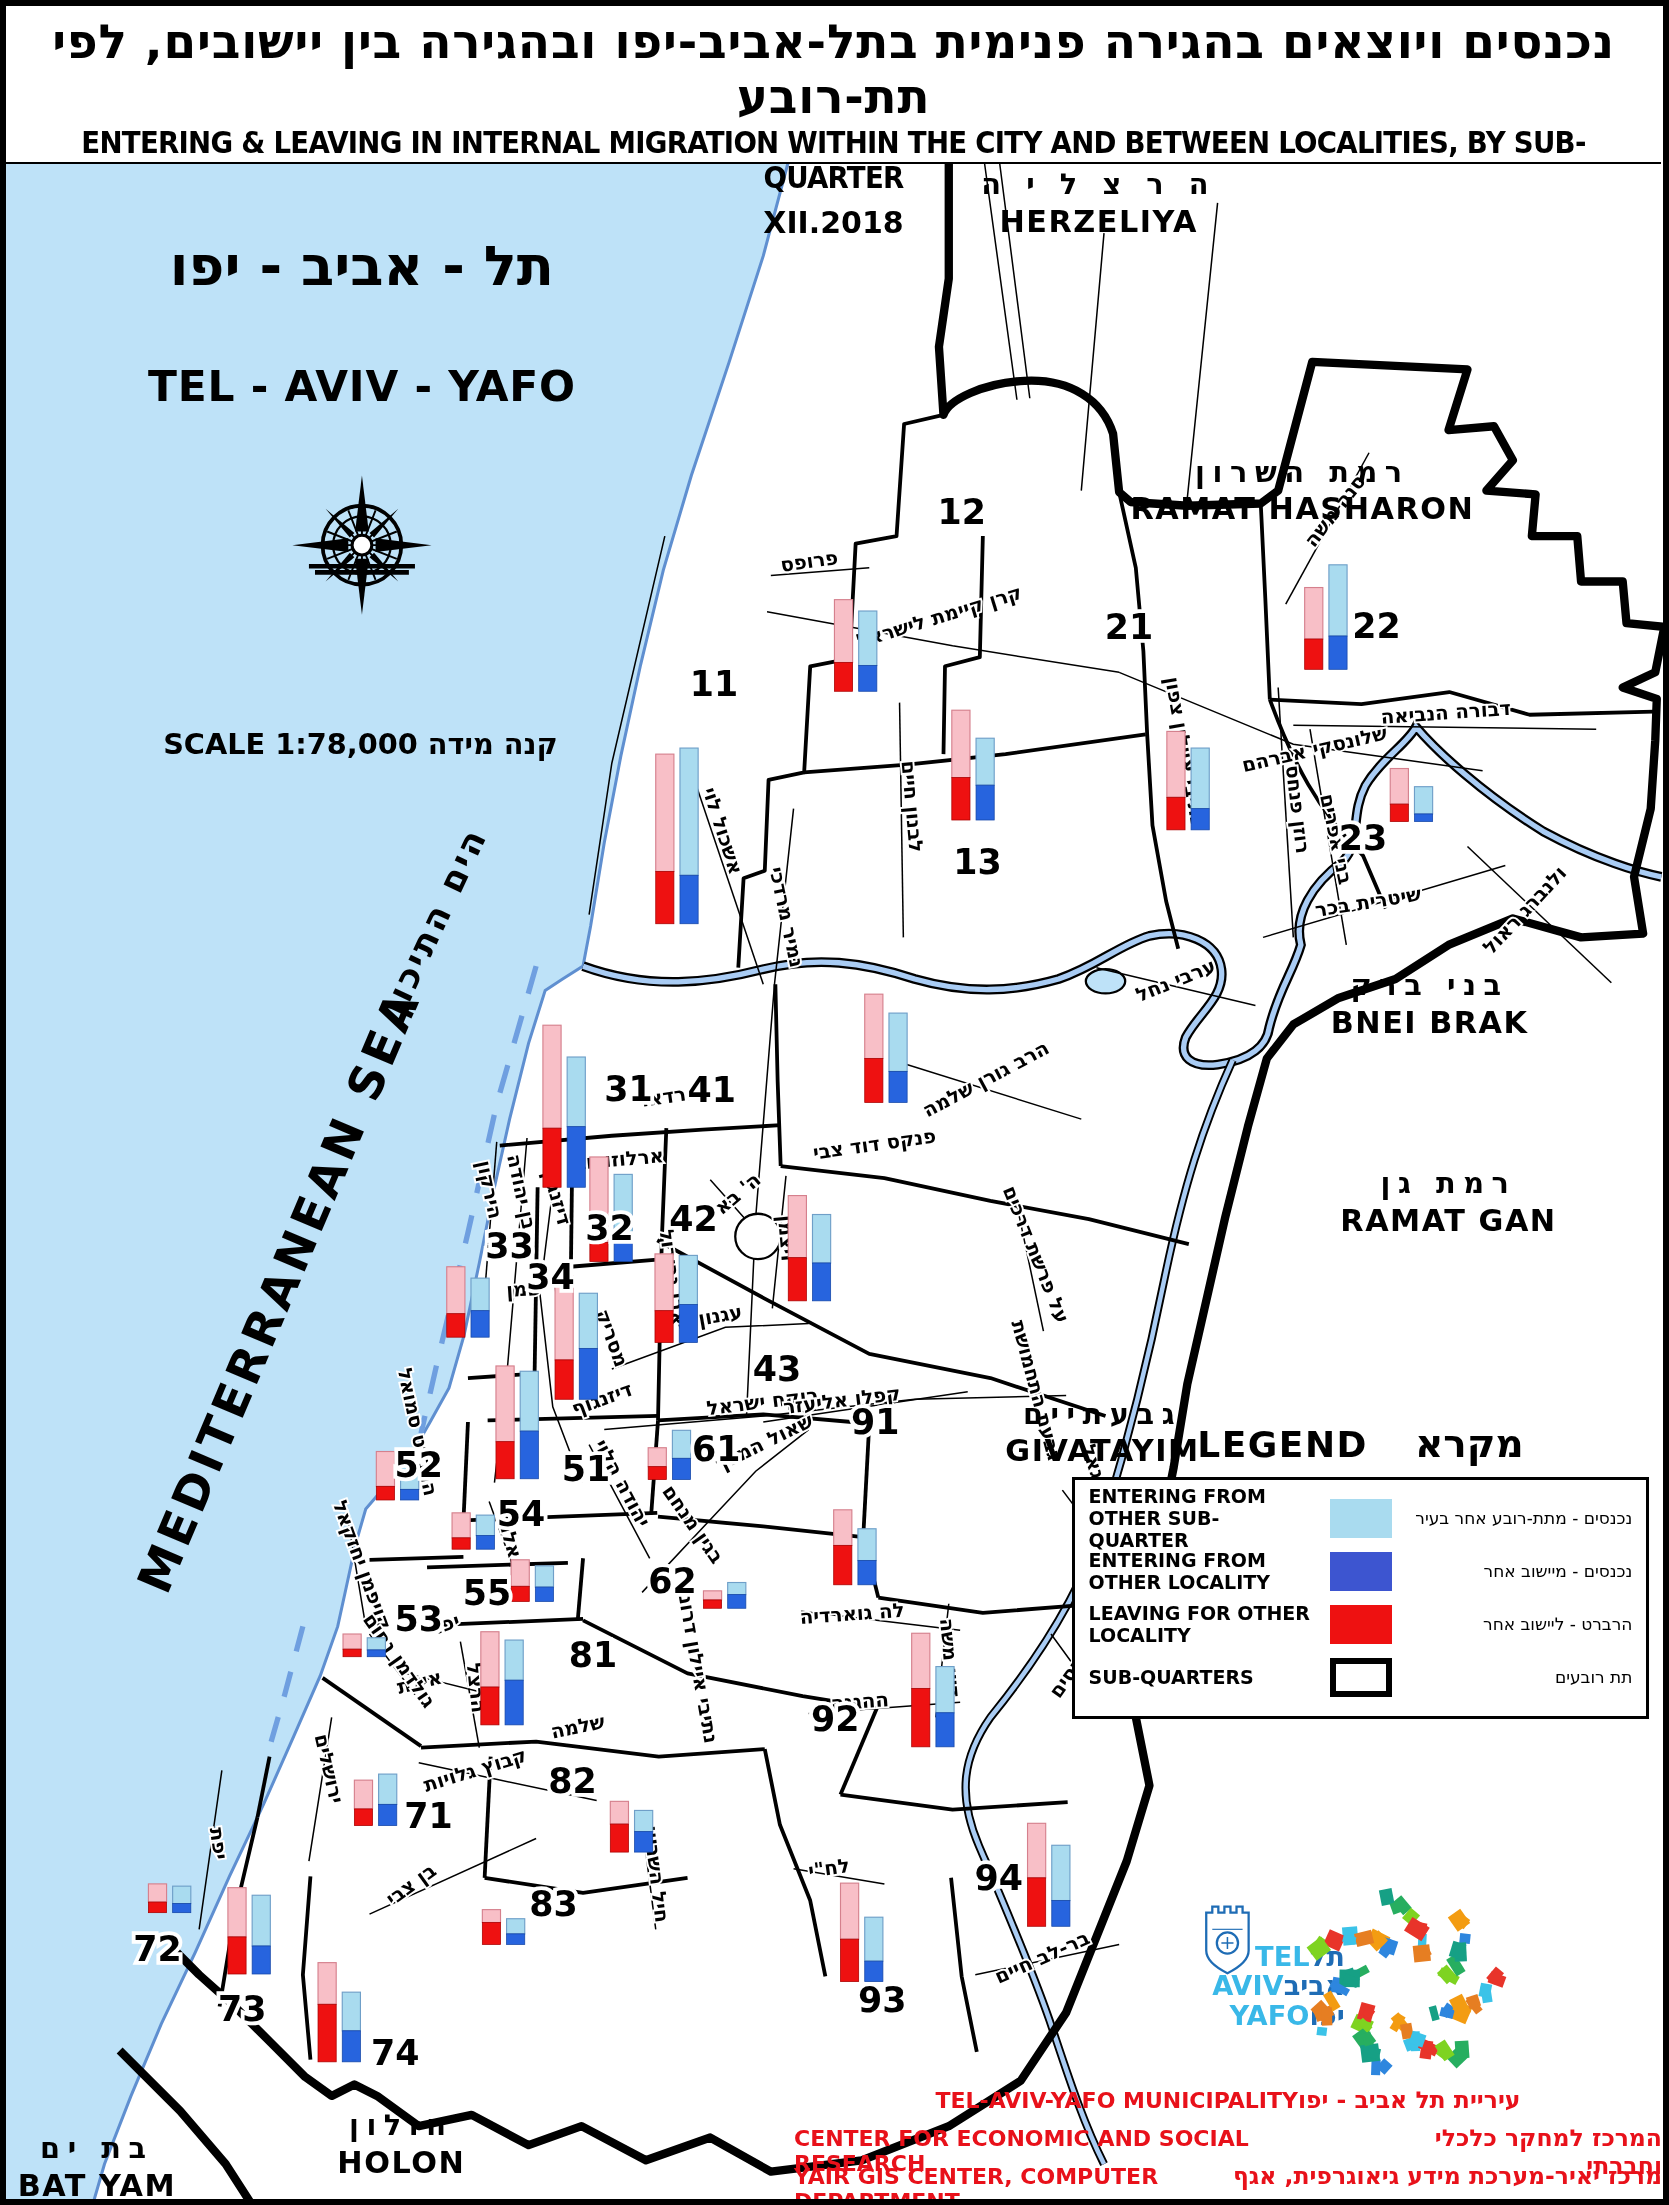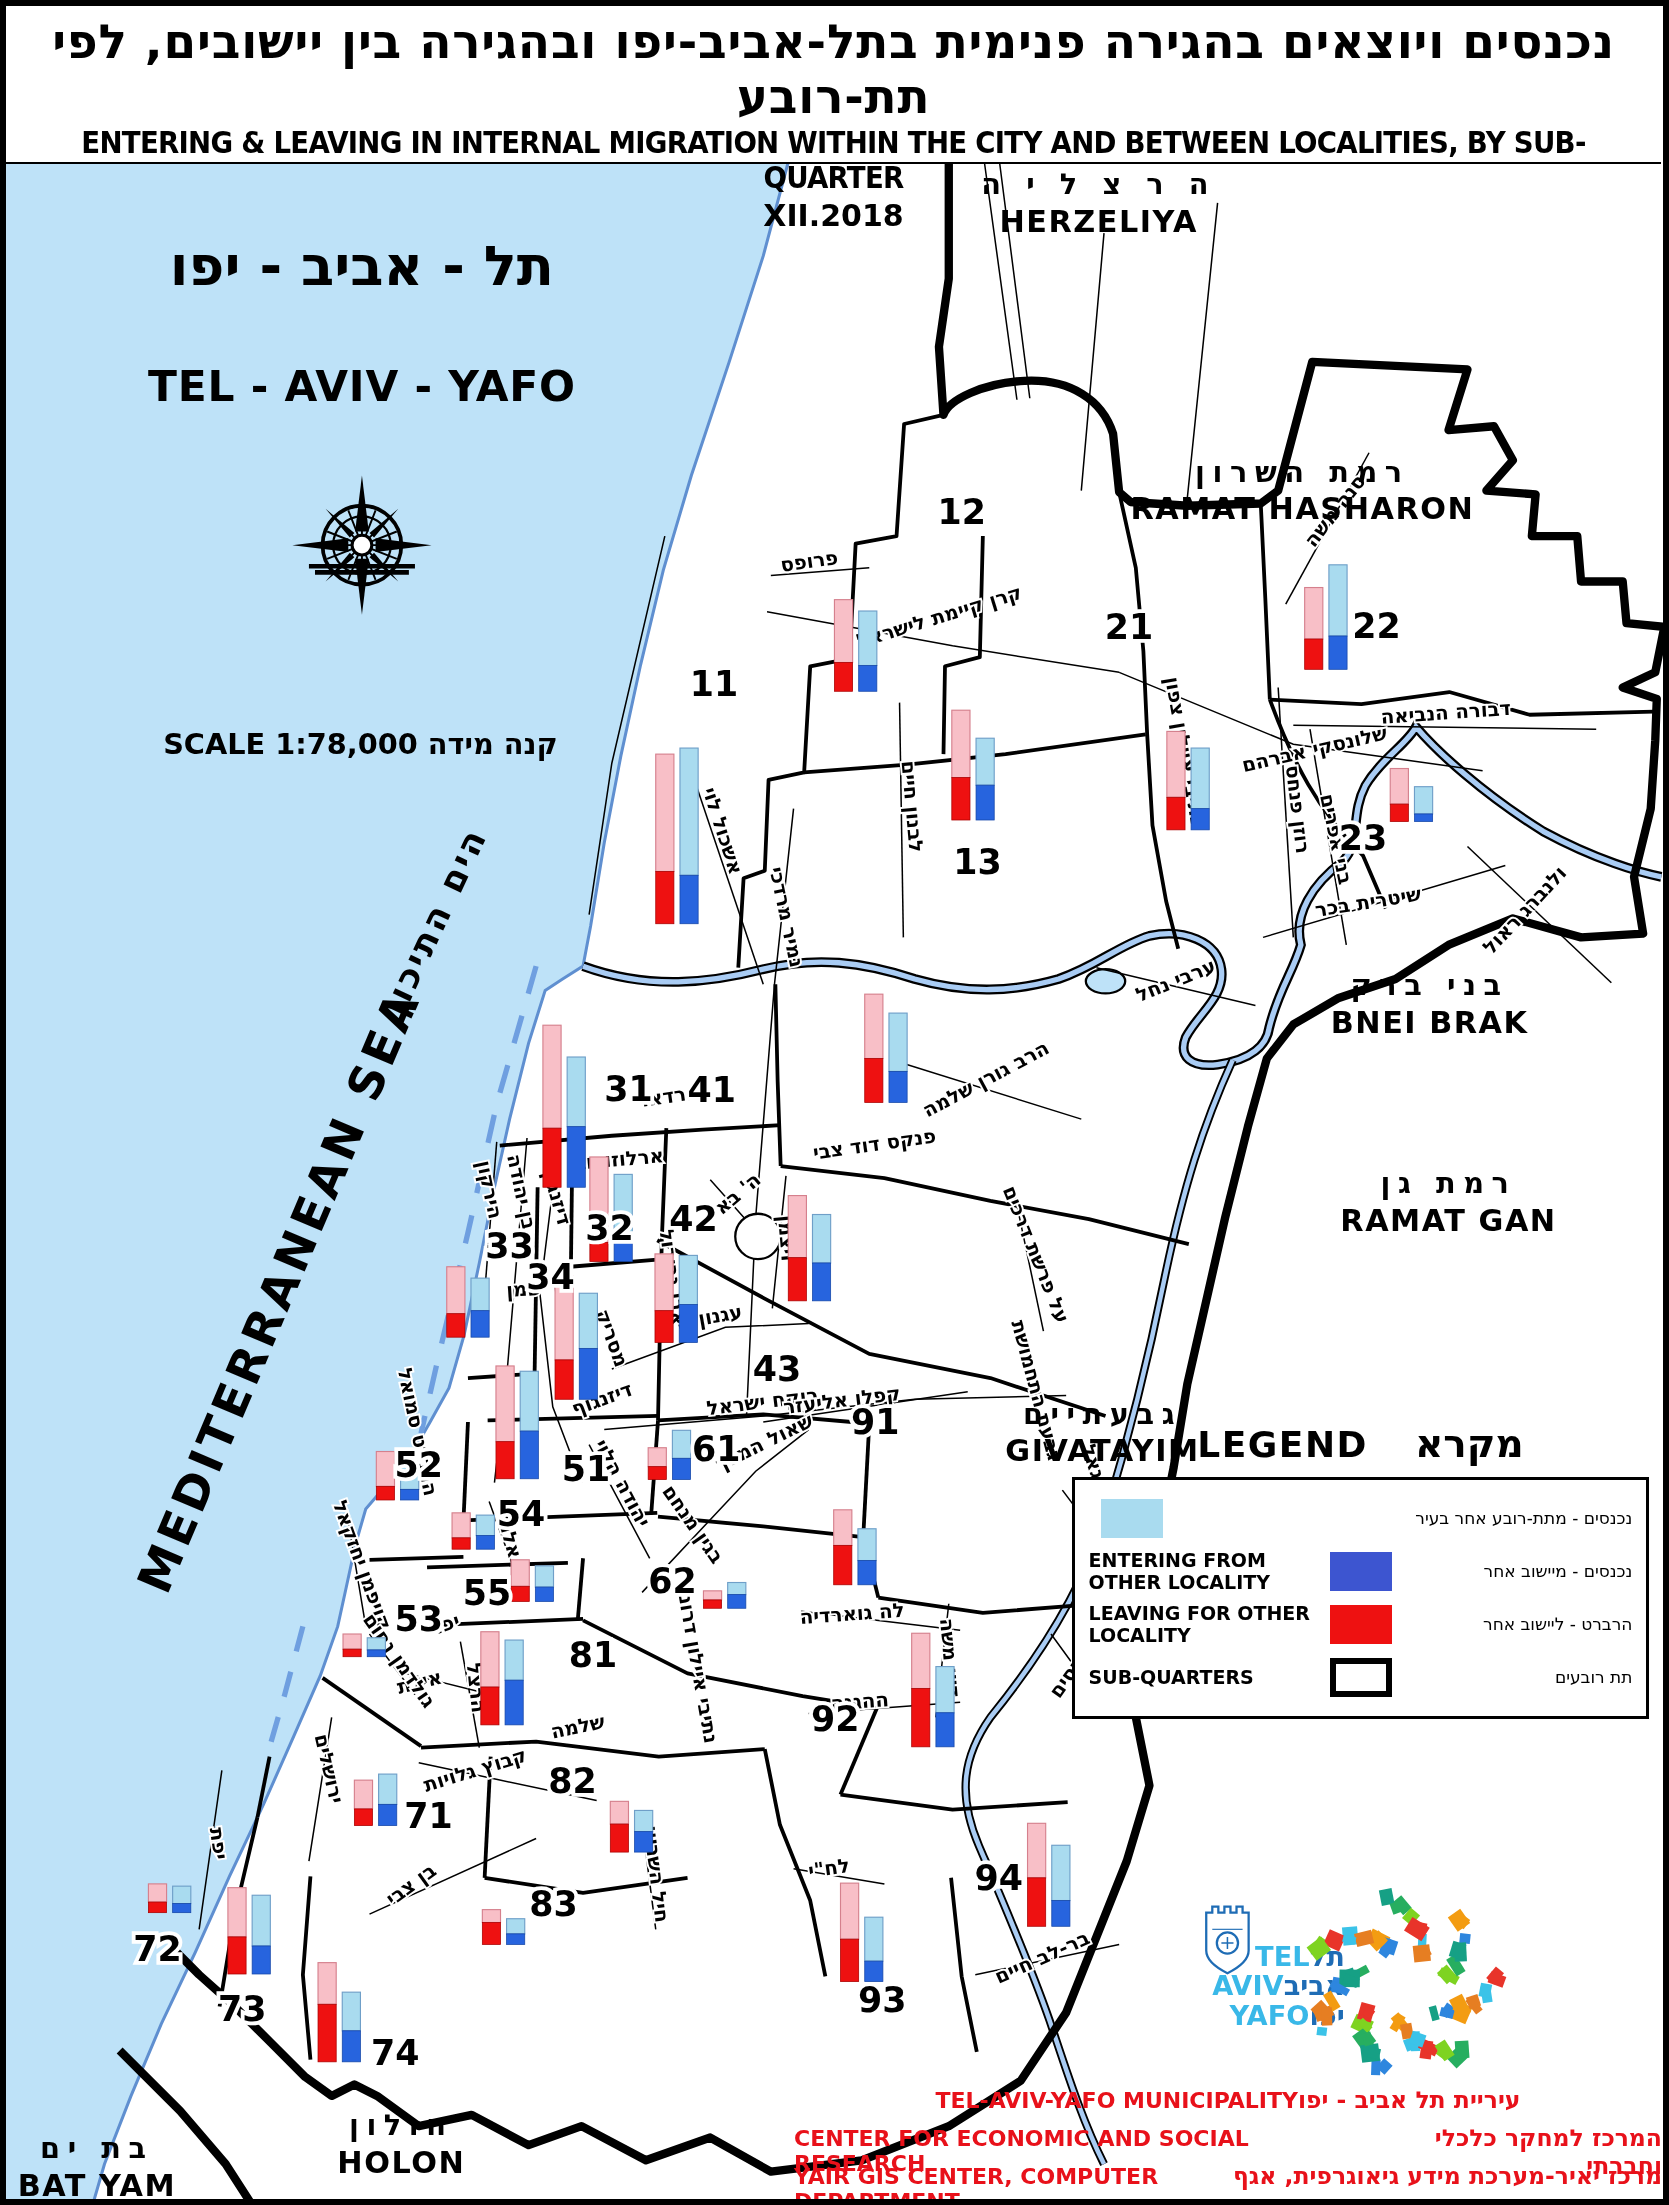--- a/index.html
+++ b/index.html
@@ -5,21 +5,21 @@
   html,body{margin:0;padding:0;background:#fff;}
   #page{position:relative;width:1669px;height:2205px;box-sizing:border-box;
         border:6.8px solid #000;background:#fff;overflow:hidden;
         font-family:"DejaVu Sans",sans-serif;}
   #mapsvg{position:absolute;left:0;top:0;}
   
   #titlebar{position:absolute;left:0;top:0;width:1655px;height:156px;background:#fff;
             border-bottom:2.3px solid #000;text-align:center;z-index:5;}
   #title-he{font-size:47px;font-weight:bold;direction:rtl;margin-top:7.6px;letter-spacing:0.8px;}
   #title-en{font-size:30px;font-weight:bold;letter-spacing:-0.8px;transform:scaleX(.92);margin-top:1.5px;}
-  #title-date{font-size:30px;font-weight:bold;margin-top:3px;}
+  #title-date{font-size:30px;font-weight:bold;margin-top:10px;}
   
   #legend-wrap{position:absolute;left:1066px;top:1415px;width:577px;z-index:4;}
   #legend-titles{display:flex;justify-content:center;gap:47px;align-items:baseline;margin-bottom:10.6px;}
   #legend-title-en{font-size:36px;font-weight:bold;letter-spacing:1.5px;}
   #legend-title-he{font-size:39px;font-weight:bold;}
   #legend-box{border:3.8px solid #000;background:#fff;padding:12px 13.6px;}
   .legrow{display:flex;align-items:center;height:53px;}
   .leg-en{flex:1;font-size:19px;font-weight:bold;letter-spacing:0;}
   .leg-sw{width:62px;height:39px;margin:0 12px;flex:none;box-sizing:border-box;}
   .leg-he{flex:1;font-size:17px;text-align:right;direction:rtl;font-weight:500;}
@@ -595,20 +595,21 @@
   <div id="title-date">XII.2018</div>
 </div>
 
 <div id="legend-wrap">
   <div id="legend-titles">
     <span id="legend-title-en">LEGEND</span>
     <span id="legend-title-he">מקרא</span>
   </div>
   <div id="legend-box">
         <div class="legrow">
+          <div class="leg-en">ENTERING FROM OTHER SUB-QUARTER</div>
           <div class="leg-sw" style="background: rgb(169, 219, 239);"></div>
           <div class="leg-he">נכנסים - מתת-רובע אחר בעיר</div>
         </div>
         <div class="legrow">
           <div class="leg-en">ENTERING FROM OTHER LOCALITY</div>
           <div class="leg-sw" style="background: rgb(61, 85, 208);"></div>
           <div class="leg-he">נכנסים - מיישוב אחר</div>
         </div>
         <div class="legrow">
           <div class="leg-en">LEAVING FOR OTHER LOCALITY</div>

